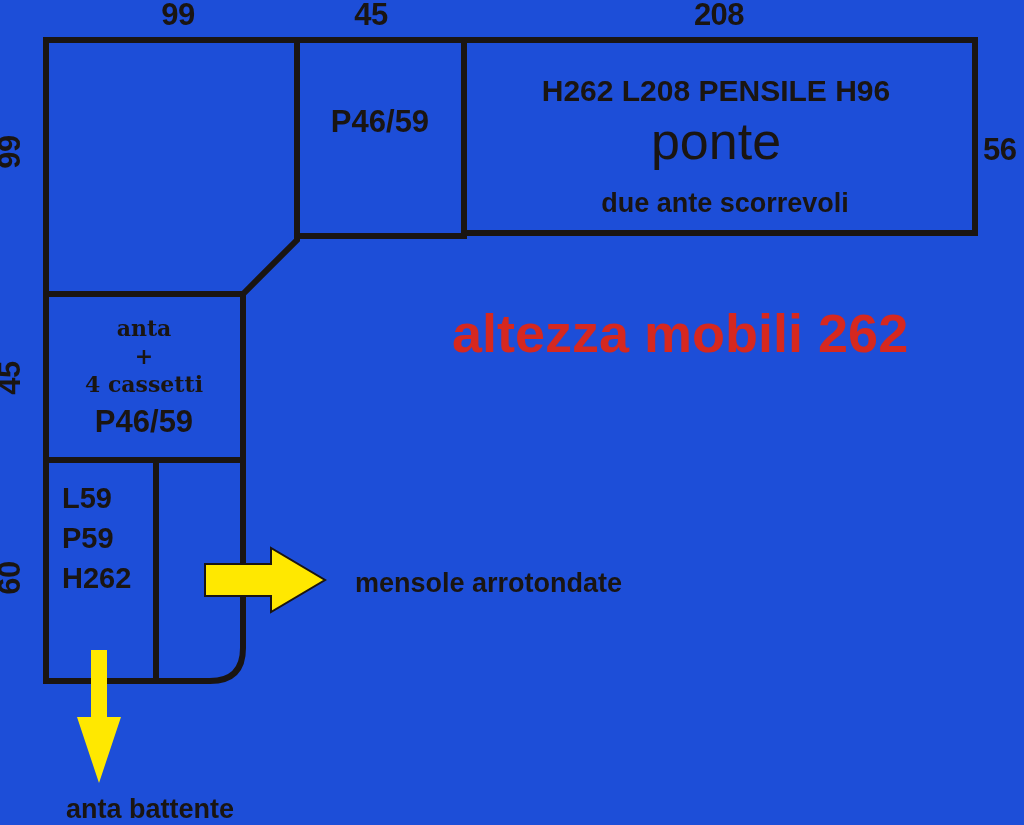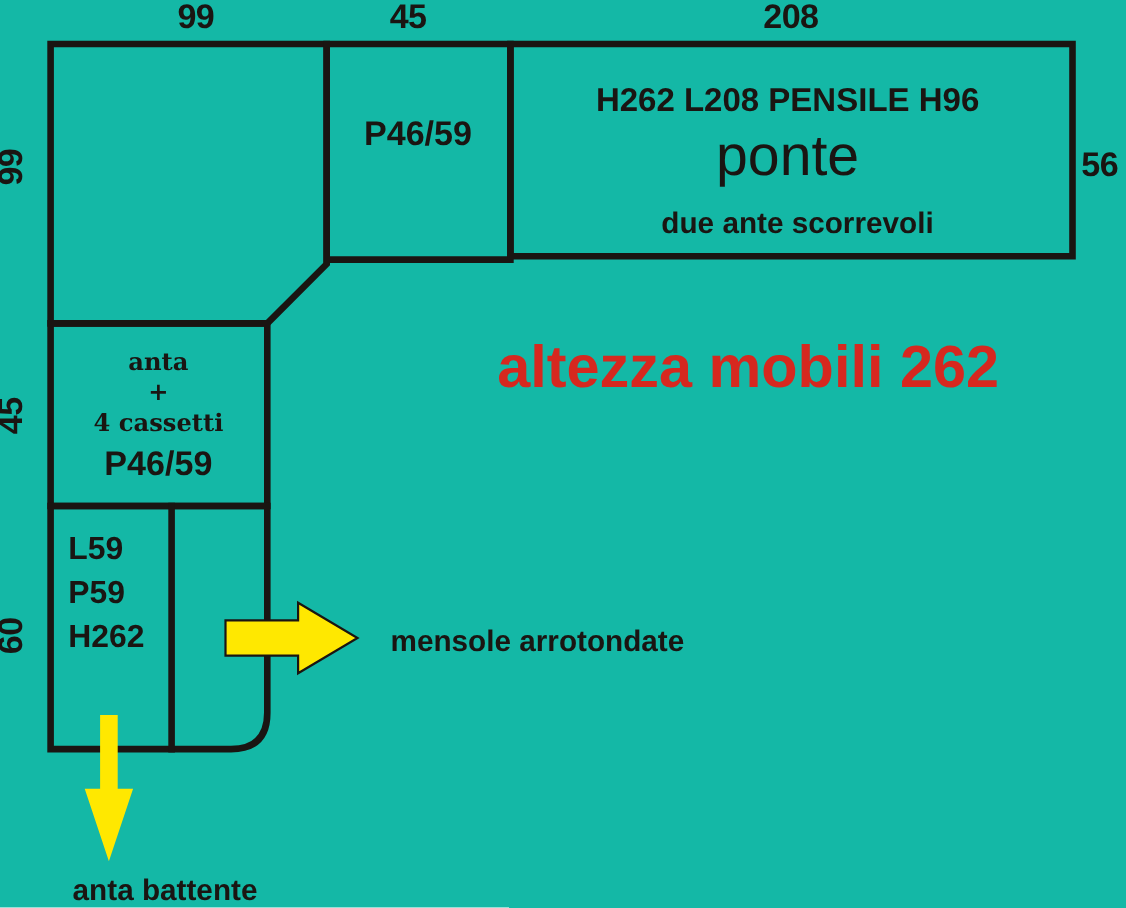--- a/index.html
+++ b/index.html
@@ -10,21 +10,21 @@
   body {
     width: 1024px;
     height: 825px;
     font-family: "Liberation Sans", sans-serif;
     overflow: hidden;
   }
   #stage {
     position: relative;
     width: 1024px;
     height: 825px;
-    background: #14b8a6;
+    background: #1d4ed8;
   }
   #diagram {
     position: absolute;
     left: 0;
     top: 0;
     width: 1024px;
     height: 825px;
   }
   .dim-label {
     font-family: "Liberation Sans Narrow", "Liberation Sans", sans-serif;

